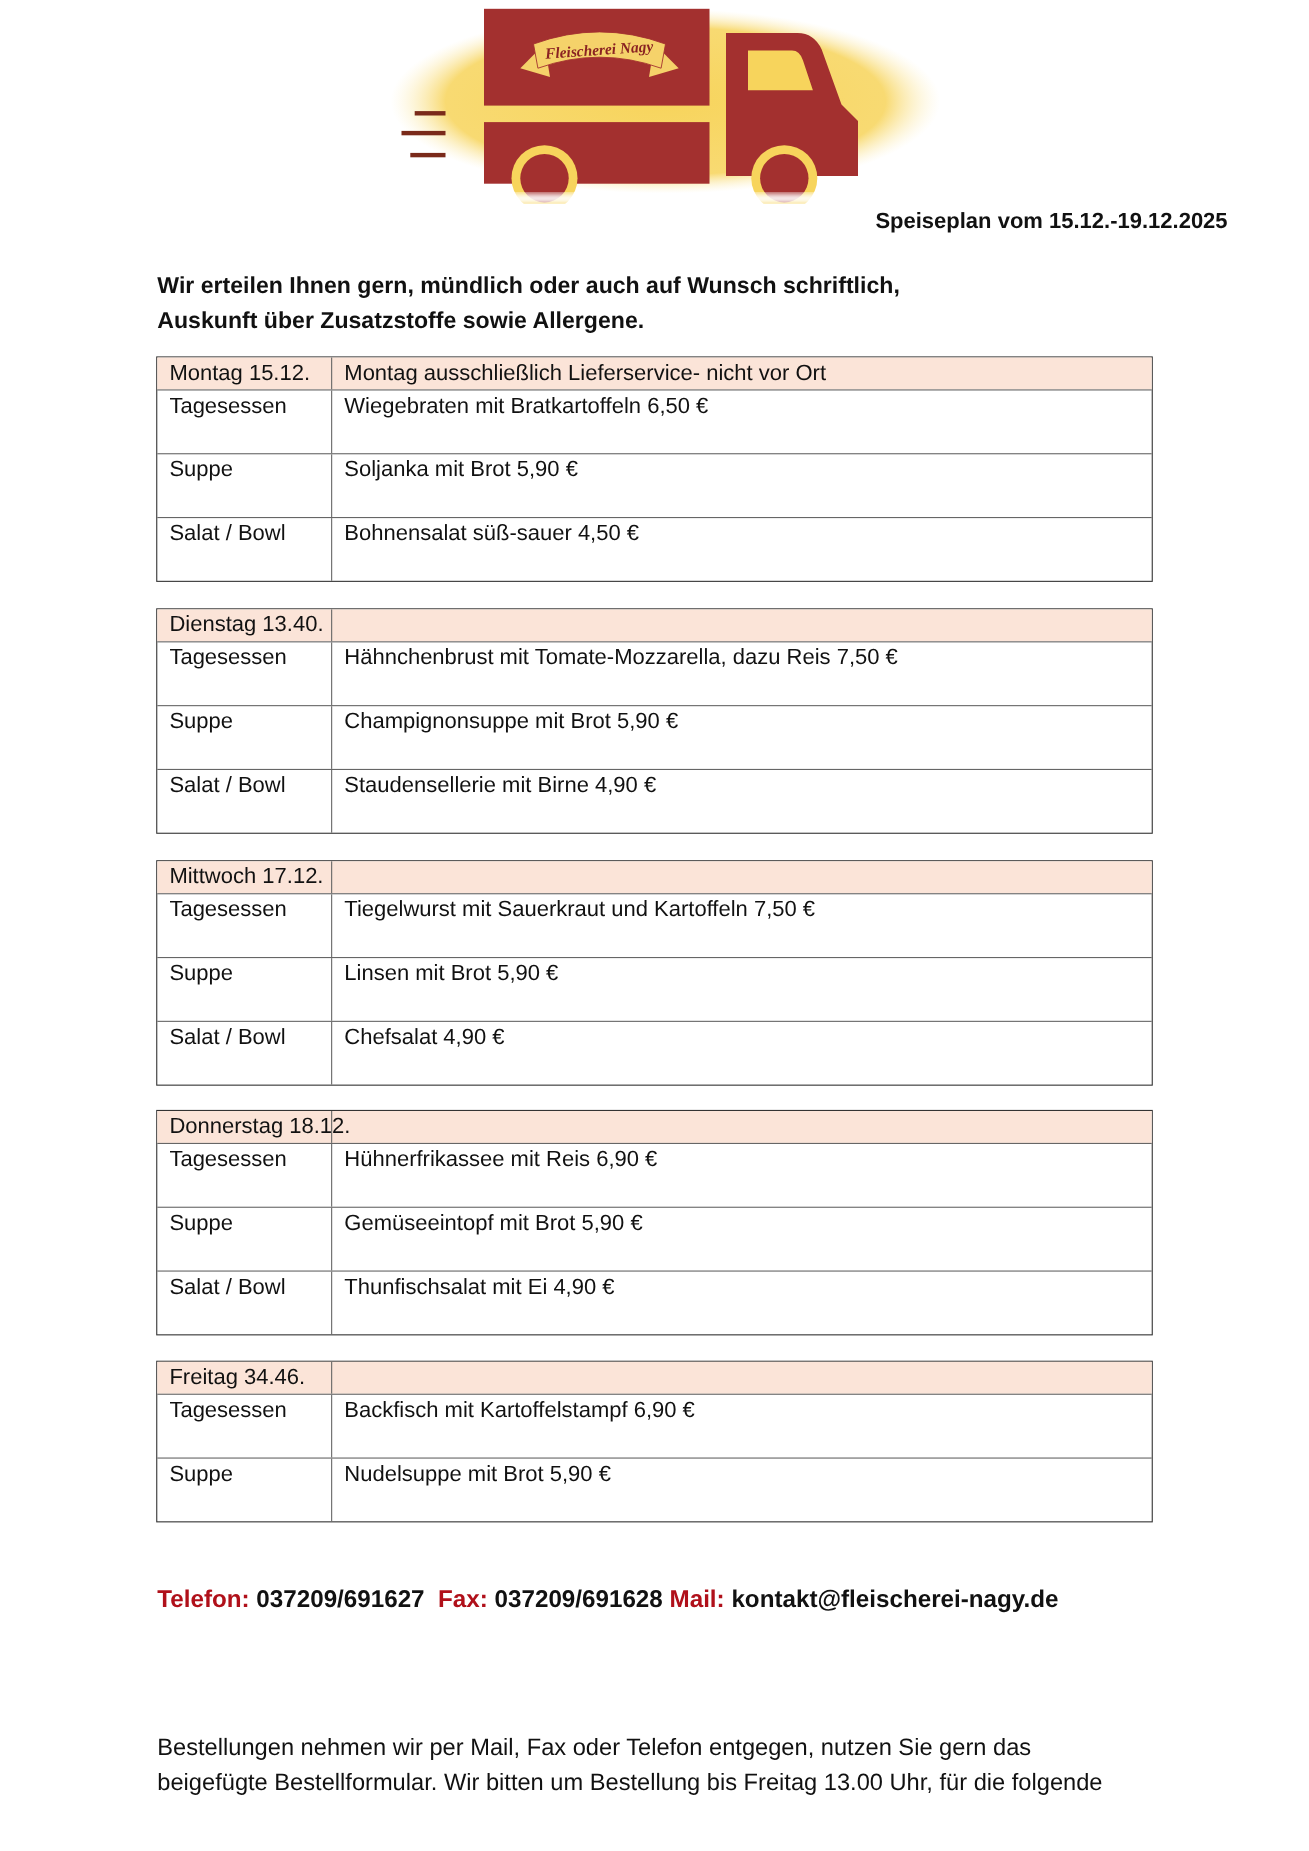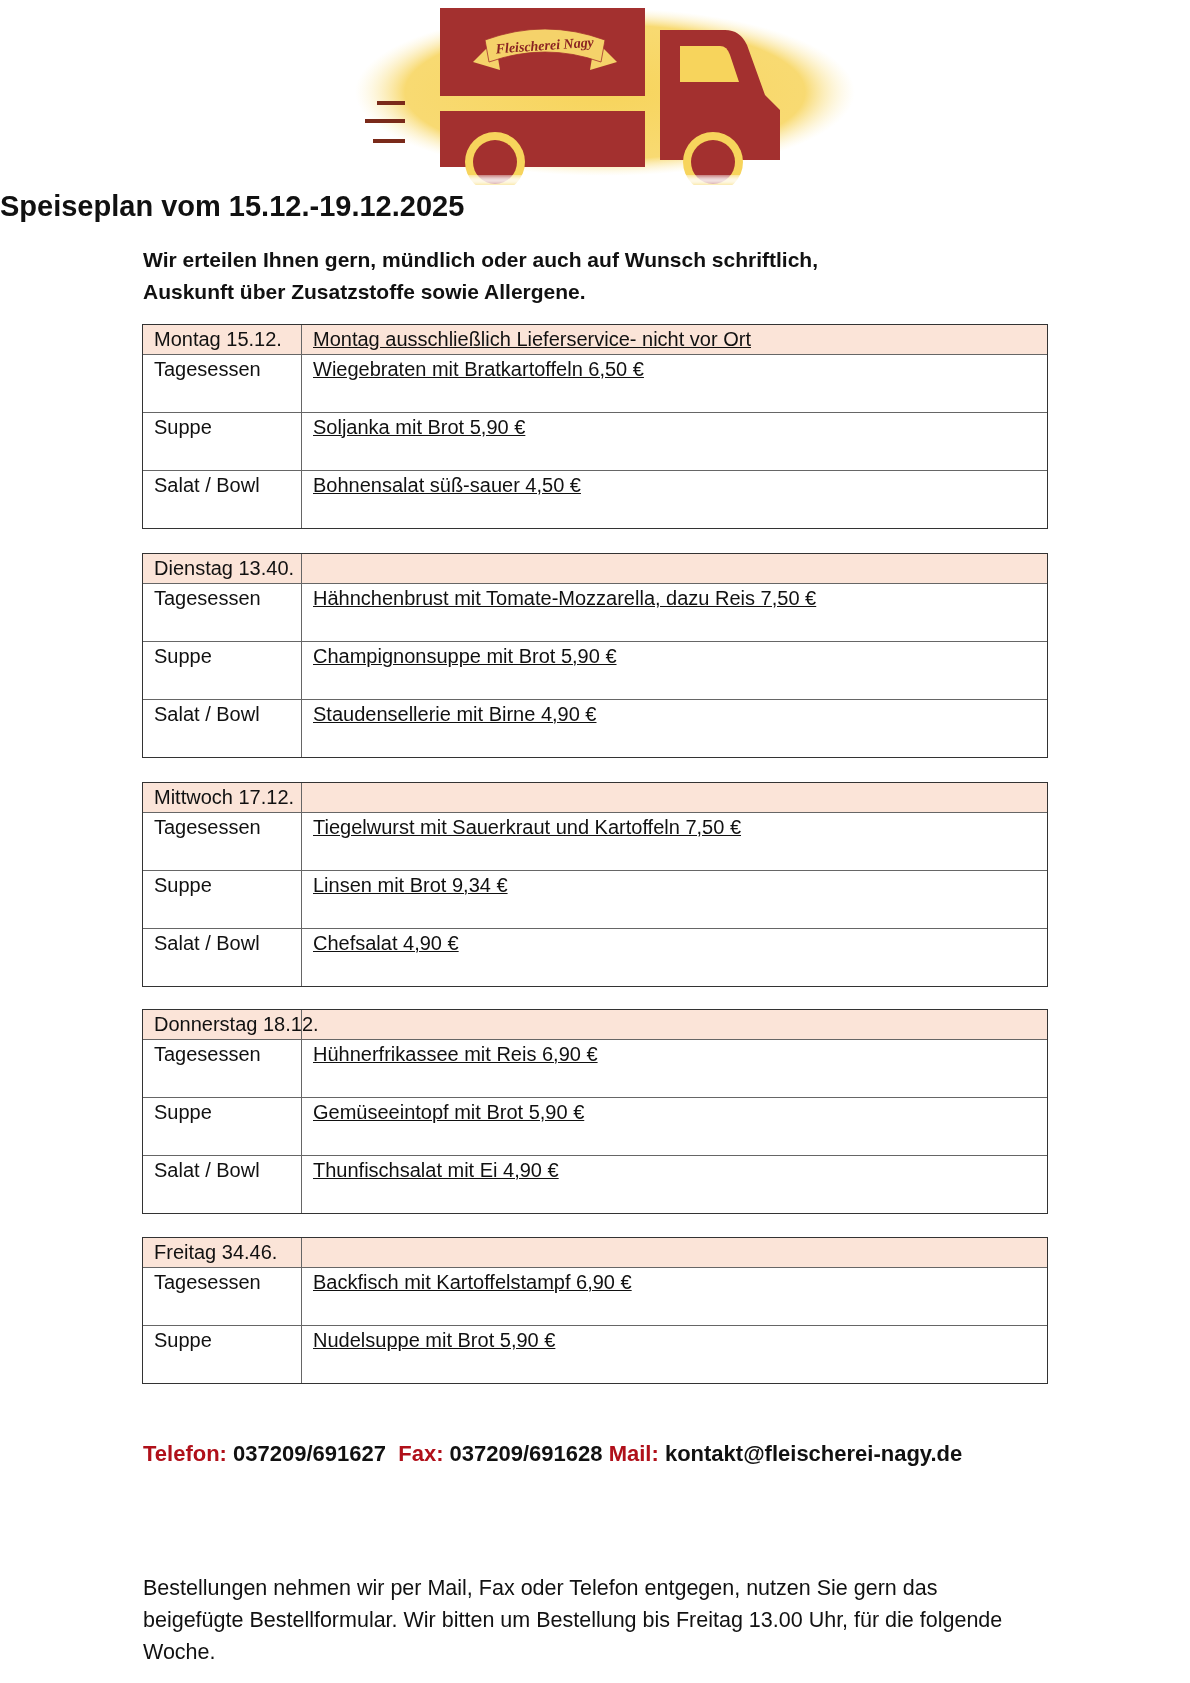--- a/index.html
+++ b/index.html
@@ -1,27 +1,27 @@
 <!DOCTYPE html>
 <html><head>
 <meta charset="utf-8">
 <style>
   html, body { margin:0; padding:0; background:#ffffff; }
   body { width:1190px; height:1683px; position:relative; overflow:hidden;
          font-family:"Liberation Sans", "DejaVu Sans", sans-serif; color:#111; }
   .logo { position:absolute; left:355px; top:0; width:505px; height:185px; }
-  .title { position:absolute; left:0; width:1116px; top:190px; text-align:left;
-           font-weight:bold; font-size:29px; letter-spacing:0px; color:#111; }
+  .title { position:absolute; left:0; width:1116px; top:190px; text-align:right;
+           font-weight:bold; font-size:20px; letter-spacing:0px; color:#111; }
   .intro { position:absolute; left:143px; top:244px; font-weight:bold; font-size:21px; line-height:32px; color:#111; }
   .intro div { white-space:nowrap; }
   .day { position:absolute; left:142px; width:906px; border:1.5px solid #333; box-sizing:border-box; }
   .row { display:flex; border-top:1.5px solid #666; box-sizing:border-box; }
   .row:first-child { border-top:none; }
   .row .c1 { width:159px; border-right:1.5px solid #666; padding:2px 0 0 11px; box-sizing:border-box; }
-  .row .c2 { flex:1; padding:2px 0 0 11px; box-sizing:border-box;text-decoration:underline; }
+  .row .c2 { flex:1; padding:2px 0 0 11px; box-sizing:border-box; }
   .row.head { height:29px; background:#fbe4d8; }
   .row.item { height:58px; }
   .row span { font-size:20px; line-height:24px; white-space:nowrap; color:#111; }
   .contact { position:absolute; left:143px; top:1441px; font-weight:bold; font-size:22px; white-space:nowrap; color:#111; }
   .contact .lbl { color:#b0101a; }
   .note { position:absolute; left:143px; top:1572px; font-size:21.5px; line-height:32px; color:#111; width:920px; }
   .note div { white-space:nowrap; }
 </style>
 </head>
 <body>
@@ -113,21 +113,21 @@
   <div class="row head">
     <div class="c1"><span>Mittwoch 17.12.</span></div>
     <div class="c2"><span></span></div>
   </div>
   <div class="row item">
     <div class="c1"><span>Tagesessen</span></div>
     <div class="c2"><span>Tiegelwurst mit Sauerkraut und Kartoffeln 7,50 €</span></div>
   </div>
   <div class="row item">
     <div class="c1"><span>Suppe</span></div>
-    <div class="c2"><span>Linsen mit Brot 9,34 €</span></div>
+    <div class="c2"><span>Linsen mit Brot 5,90 €</span></div>
   </div>
   <div class="row item">
     <div class="c1"><span>Salat / Bowl</span></div>
     <div class="c2"><span>Chefsalat 4,90 €</span></div>
   </div>
 </div>
 
 <div class="day" style="top:1009px;">
   <div class="row head">
     <div class="c1"><span>Donnerstag 18.12.</span></div>
@@ -167,14 +167,13 @@
   <span>037209/691627</span>
   &nbsp;<span class="lbl">Fax:</span>
   <span>037209/691628</span>
   <span class="lbl">Mail:</span>
   <span>kontakt@fleischerei-nagy.de</span>
 </div>
 
 <div class="note">
   <div>Bestellungen nehmen wir per Mail, Fax oder Telefon entgegen, nutzen Sie gern das</div>
   <div>beigefügte Bestellformular. Wir bitten um Bestellung bis Freitag 13.00 Uhr, für die folgende</div>
-  <div>Woche.</div>
 </div>
 
 </body></html>

